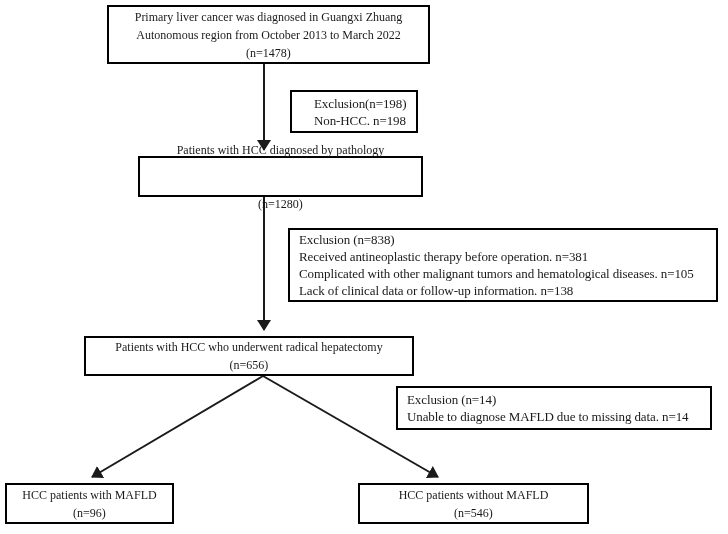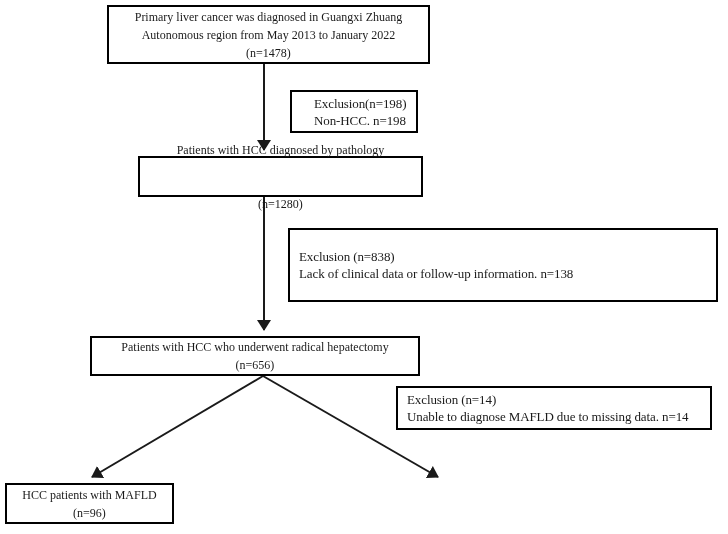--- a/index.html
+++ b/index.html
@@ -31,48 +31,54 @@
       </marker>
     </defs>
     <path d="M264,64 L264,150" stroke="#1a1a1a" stroke-width="2" fill="none" marker-end="url(#ah)"></path>
     <path d="M264,197 L264,330" stroke="#1a1a1a" stroke-width="2" fill="none" marker-end="url(#ah)"></path>
     <path d="M263,376 L92,477" stroke="#1a1a1a" stroke-width="2" fill="none" marker-end="url(#ah)"></path>
     <path d="M263,376 L438,477" stroke="#1a1a1a" stroke-width="2" fill="none" marker-end="url(#ah)"></path>
   </svg>
 
   <div class="box center main" style="left:107px;top:5px;width:323px;height:59px;">
     <span class="line">Primary liver cancer was diagnosed in Guangxi Zhuang</span>
-    <span class="line">Autonomous region from May 2013 to January 2022</span>
+    <span class="line">Autonomous region from October 2013 to March 2022</span>
     <span class="line">(n=1478)</span>
   </div>
 
   <div class="box left excl" style="left:290px;top:90px;width:128px;height:43px;padding-left:22px;">
     <span class="line">Exclusion(n=198)</span>
     <span class="line">Non-HCC. n=198</span>
   </div>
 
   <div class="box center main" style="left:138px;top:156px;width:285px;height:41px;gap:36px;">
     <span class="line">Patients with HCC diagnosed by pathology</span>
     <span class="line">(n=1280)</span>
   </div>
 
   <div class="box left excl" style="left:288px;top:228px;width:430px;height:74px;">
     <span class="line">Exclusion (n=838)</span>
+    <span class="line">Received antineoplastic therapy before operation. n=381</span>
+    <span class="line">Complicated with other malignant tumors and hematological diseases. n=105</span>
     <span class="line">Lack of clinical data or follow-up information. n=138</span>
   </div>
 
-  <div class="box center main" style="left:90px;top:336px;width:330px;height:40px;">
+  <div class="box center main" style="left:84px;top:336px;width:330px;height:40px;">
     <span class="line">Patients with HCC who underwent radical hepatectomy</span>
     <span class="line">(n=656)</span>
   </div>
 
   <div class="box left excl" style="left:396px;top:386px;width:316px;height:44px;">
     <span class="line">Exclusion (n=14)</span>
     <span class="line">Unable to diagnose MAFLD due to missing data. n=14</span>
   </div>
 
   <div class="box center main" style="left:5px;top:483px;width:169px;height:41px;">
     <span class="line">HCC patients with MAFLD</span>
     <span class="line">(n=96)</span>
   </div>
 
+  <div class="box center main" style="left:358px;top:483px;width:231px;height:41px;">
+    <span class="line">HCC patients without MAFLD</span>
+    <span class="line">(n=546)</span>
+  </div>
 
 </div>
 
 </body></html>

